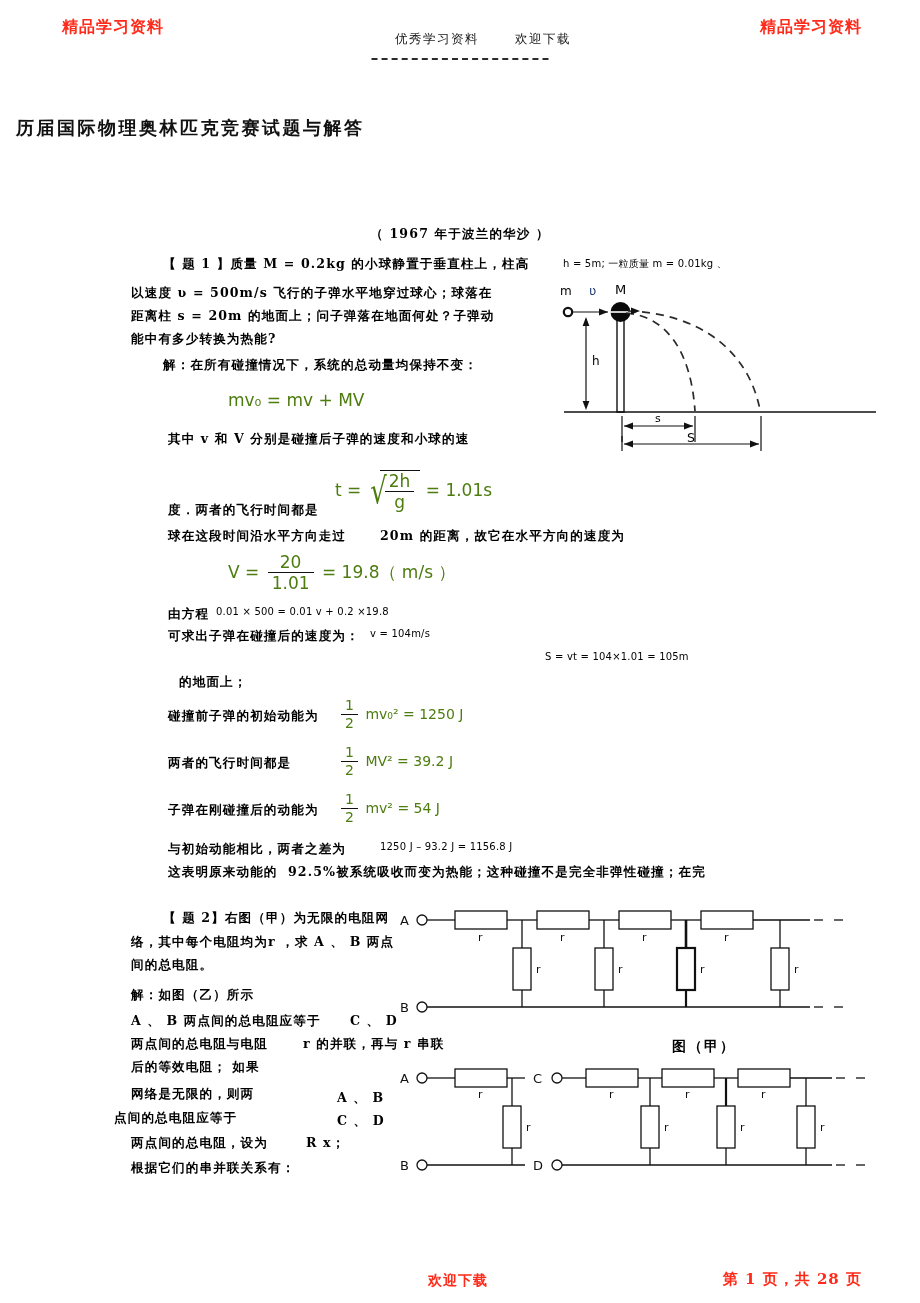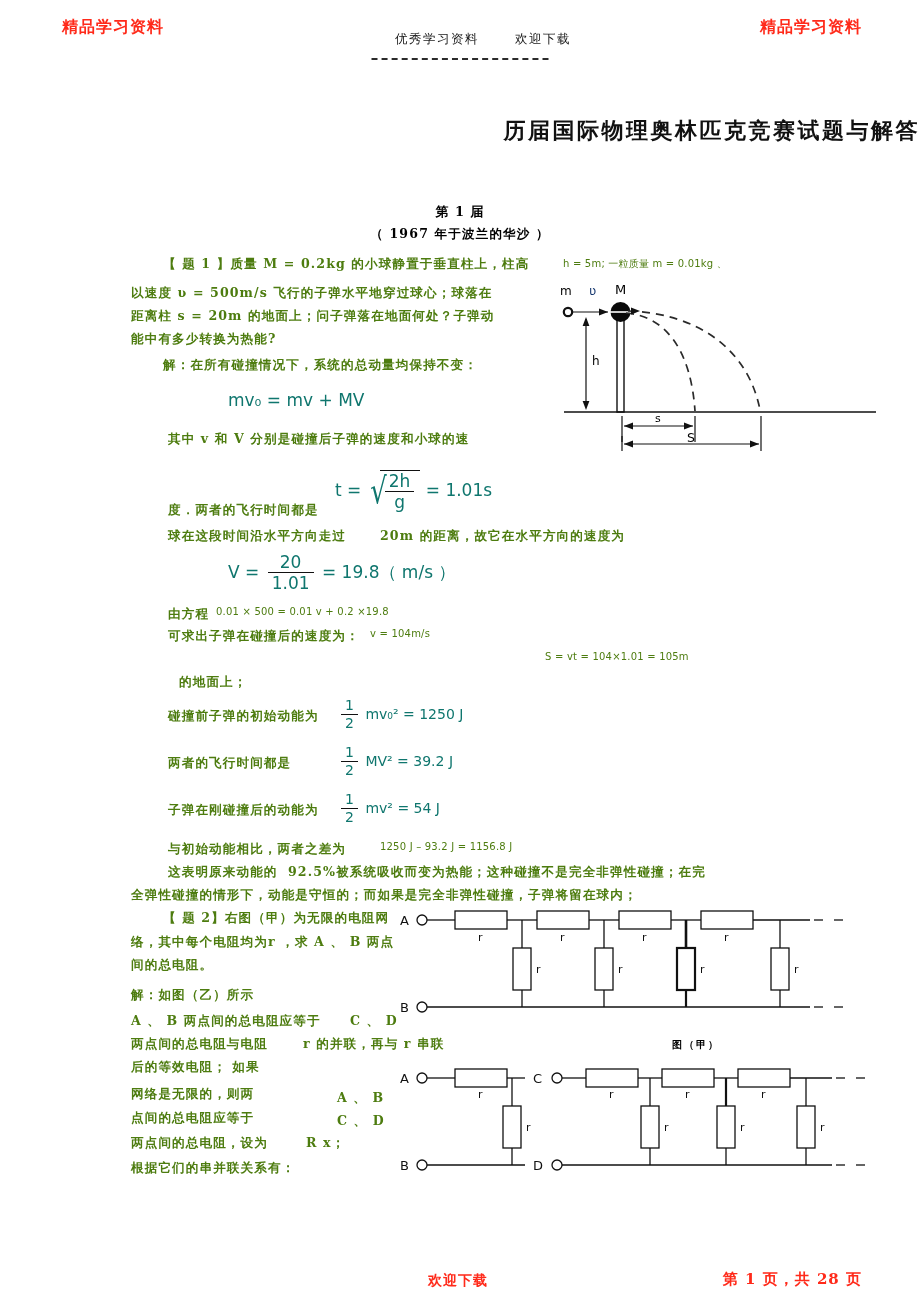--- a/index.html
+++ b/index.html
@@ -54,24 +54,24 @@
     top: 58px;
     width: 177px;
     border-top: 2px dashed #2b2b2b;
   }
 
   
   .doc-title {
     position: absolute;
     left: 16px; right: 0;
     top: 116px;
-    text-align: right;
-    font-family: "DejaVu Serif", "Liberation Serif", serif;
-    font-weight: bold;
-    font-size: 22px;
+    text-align: left;
+    font-family: "DejaVu Serif", "Liberation Serif", serif;
+    font-weight: bold;
+    font-size: 18px;
     letter-spacing: 2.5px;
     color: #111;
   }
   .sect-num {
     position: absolute;
     left: 0; right: 0;
     top: 203px;
     text-align: center;
     font-family: "DejaVu Serif", "Liberation Serif", serif;
     font-weight: bold;
@@ -90,35 +90,35 @@
   }
 
   
   .tx {
     position: absolute;
     font-family: "DejaVu Serif", "Liberation Serif", serif;
     font-weight: bold;
     font-size: 12.6px;
     letter-spacing: 1.1px;
     white-space: nowrap;
-    color: #4d7c0f;
+    color: #000000;
   }
   .lat {
     font-family: "DejaVu Sans", "Liberation Sans", sans-serif;
     font-weight: normal;
     letter-spacing: 0.2px;
     font-size: 10px;
   }
 
   
   .math {
     position: absolute;
     font-family: "DejaVu Sans", "Liberation Sans", sans-serif;
     font-size: 17px;
-    color: #0f766e;
+    color: #4d7c0f;
     white-space: nowrap;
   }
   .frac {
     display: inline-block;
     vertical-align: middle;
     text-align: center;
     margin: 0 3px;
   }
   .frac .num {
     display: block;
@@ -156,21 +156,21 @@
   .fig1 { position: absolute; left: 556px; top: 286px; width: 330px; height: 165px; }
   .fig1 svg { display: block; }
 
   
   .figA { position: absolute; left: 400px; top: 903px; width: 515px; height: 120px; }
   .figB { position: absolute; left: 400px; top: 1068px; width: 515px; height: 120px; }
   .fig-cap {
     position: absolute;
     font-family: Liberation Sans, sans-serif;
     font-weight: bold;
-    font-size: 10px;
+    font-size: 14px;
     letter-spacing: 2px;
   }
 
   
   .ft {
     position: absolute;
     font-family: "DejaVu Serif", "Liberation Serif", serif;
     font-weight: bold;
     font-size: 14px;
     color: #ff2a1a;
@@ -189,21 +189,20 @@
   <div class="wm wm-right">精品学习资料</div>
 
   <div class="hdr-center">
     <span class="hdr-text">优秀学习资料</span>
     <span class="hdr-gap"></span>
     <span class="hdr-text">欢迎下载</span>
   </div>
   <div class="hdr-rule"></div>
 
   <div class="doc-title">历届国际物理奥林匹克竞赛试题与解答</div>
-  <div class="sect-num">第 1 届</div>
   <div class="sect-place">（ 1967 年于波兰的华沙 ）</div>
 
   <div class="tx" style="left:163px; top:256px;">【 题 1 】质量  M = 0.2kg 的小球静置于垂直柱上，柱高</div>
   <div class="tx" style="left:131px; top:285px;">以速度  ʋ = 500m/s 飞行的子弹水平地穿过球心；球落在</div>
   <div class="tx" style="left:131px; top:308px;">距离柱  s = 20m 的地面上；问子弹落在地面何处？子弹动</div>
   <div class="tx" style="left:131px; top:331px;">能中有多少转换为热能?</div>
   <div class="tx" style="left:163px; top:357px;">解：在所有碰撞情况下，系统的总动量均保持不变：</div>
 
   <div class="math" style="left:228px; top:390px;">mv₀ = mv + MV</div>
 
@@ -253,21 +252,20 @@
     <span class="frac"><span class="num">1</span><span class="den">2</span></span>
     <span>mv²</span>
     <span>= 54 J</span>
   </div>
 
   <div class="tx" style="left:168px; top:841px;">与初始动能相比，两者之差为</div>
   <div class="tx lat" style="left:380px; top:841px;">1250 J – 93.2 J = 1156.8 J</div>
 
   <div class="tx" style="left:168px; top:864px;">这表明原来动能的</div>
   <div class="tx" style="left:288px; top:864px;">92.5%被系统吸收而变为热能；这种碰撞不是完全非弹性碰撞；在完</div>
-  <div class="tx" style="left:131px; top:887px;">全弹性碰撞的情形下，动能是守恒的；而如果是完全非弹性碰撞，子弹将留在球内；</div>
 
   <div class="tx lat" style="left:563px; top:257px;">h = 5m; 一粒质量  m = 0.01kg 、</div>
 
   <div class="fig1">
     <svg width="330" height="165" viewBox="0 0 330 165">
 
       <line x1="8" y1="126" x2="320" y2="126" stroke="#111" stroke-width="1.4"></line>
 
       <rect x="61" y="30" width="7" height="96" fill="none" stroke="#111" stroke-width="1.4"></rect>
 
@@ -314,21 +312,21 @@
   <div class="tx" style="left:268px; top:934px;">r ，求 A 、 B 两点</div>
   <div class="tx" style="left:131px; top:957px;">间的总电阻。</div>
   <div class="tx" style="left:131px; top:987px;">解：如图（乙）所示</div>
   <div class="tx" style="left:131px; top:1013px;">A 、 B 两点间的总电阻应等于</div>
   <div class="tx" style="left:350px; top:1013px;">C 、 D</div>
   <div class="tx" style="left:131px; top:1036px;">两点间的总电阻与电阻</div>
   <div class="tx" style="left:303px; top:1036px;">r 的并联，再与 r 串联</div>
   <div class="tx" style="left:131px; top:1059px;">后的等效电阻； 如果</div>
   <div class="tx" style="left:131px; top:1086px;">网络是无限的，则两</div>
   <div class="tx" style="left:337px; top:1090px;">A 、 B</div>
-  <div class="tx" style="left:131px; top:1110px;">点间的总电阻应等于</div>
+  <div class="tx" style="left:114px; top:1110px;">点间的总电阻应等于</div>
   <div class="tx" style="left:337px; top:1113px;">C 、 D</div>
   <div class="tx" style="left:131px; top:1135px;">两点间的总电阻，设为</div>
   <div class="tx" style="left:306px; top:1135px;">R x；</div>
   <div class="tx" style="left:131px; top:1160px;">根据它们的串并联关系有：</div>
 
   <div class="figA">
     <svg width="515" height="120" viewBox="0 0 515 120">
       <g stroke="#111" stroke-width="1.3" fill="none">
 
         <circle cx="22" cy="17" r="5"></circle>

